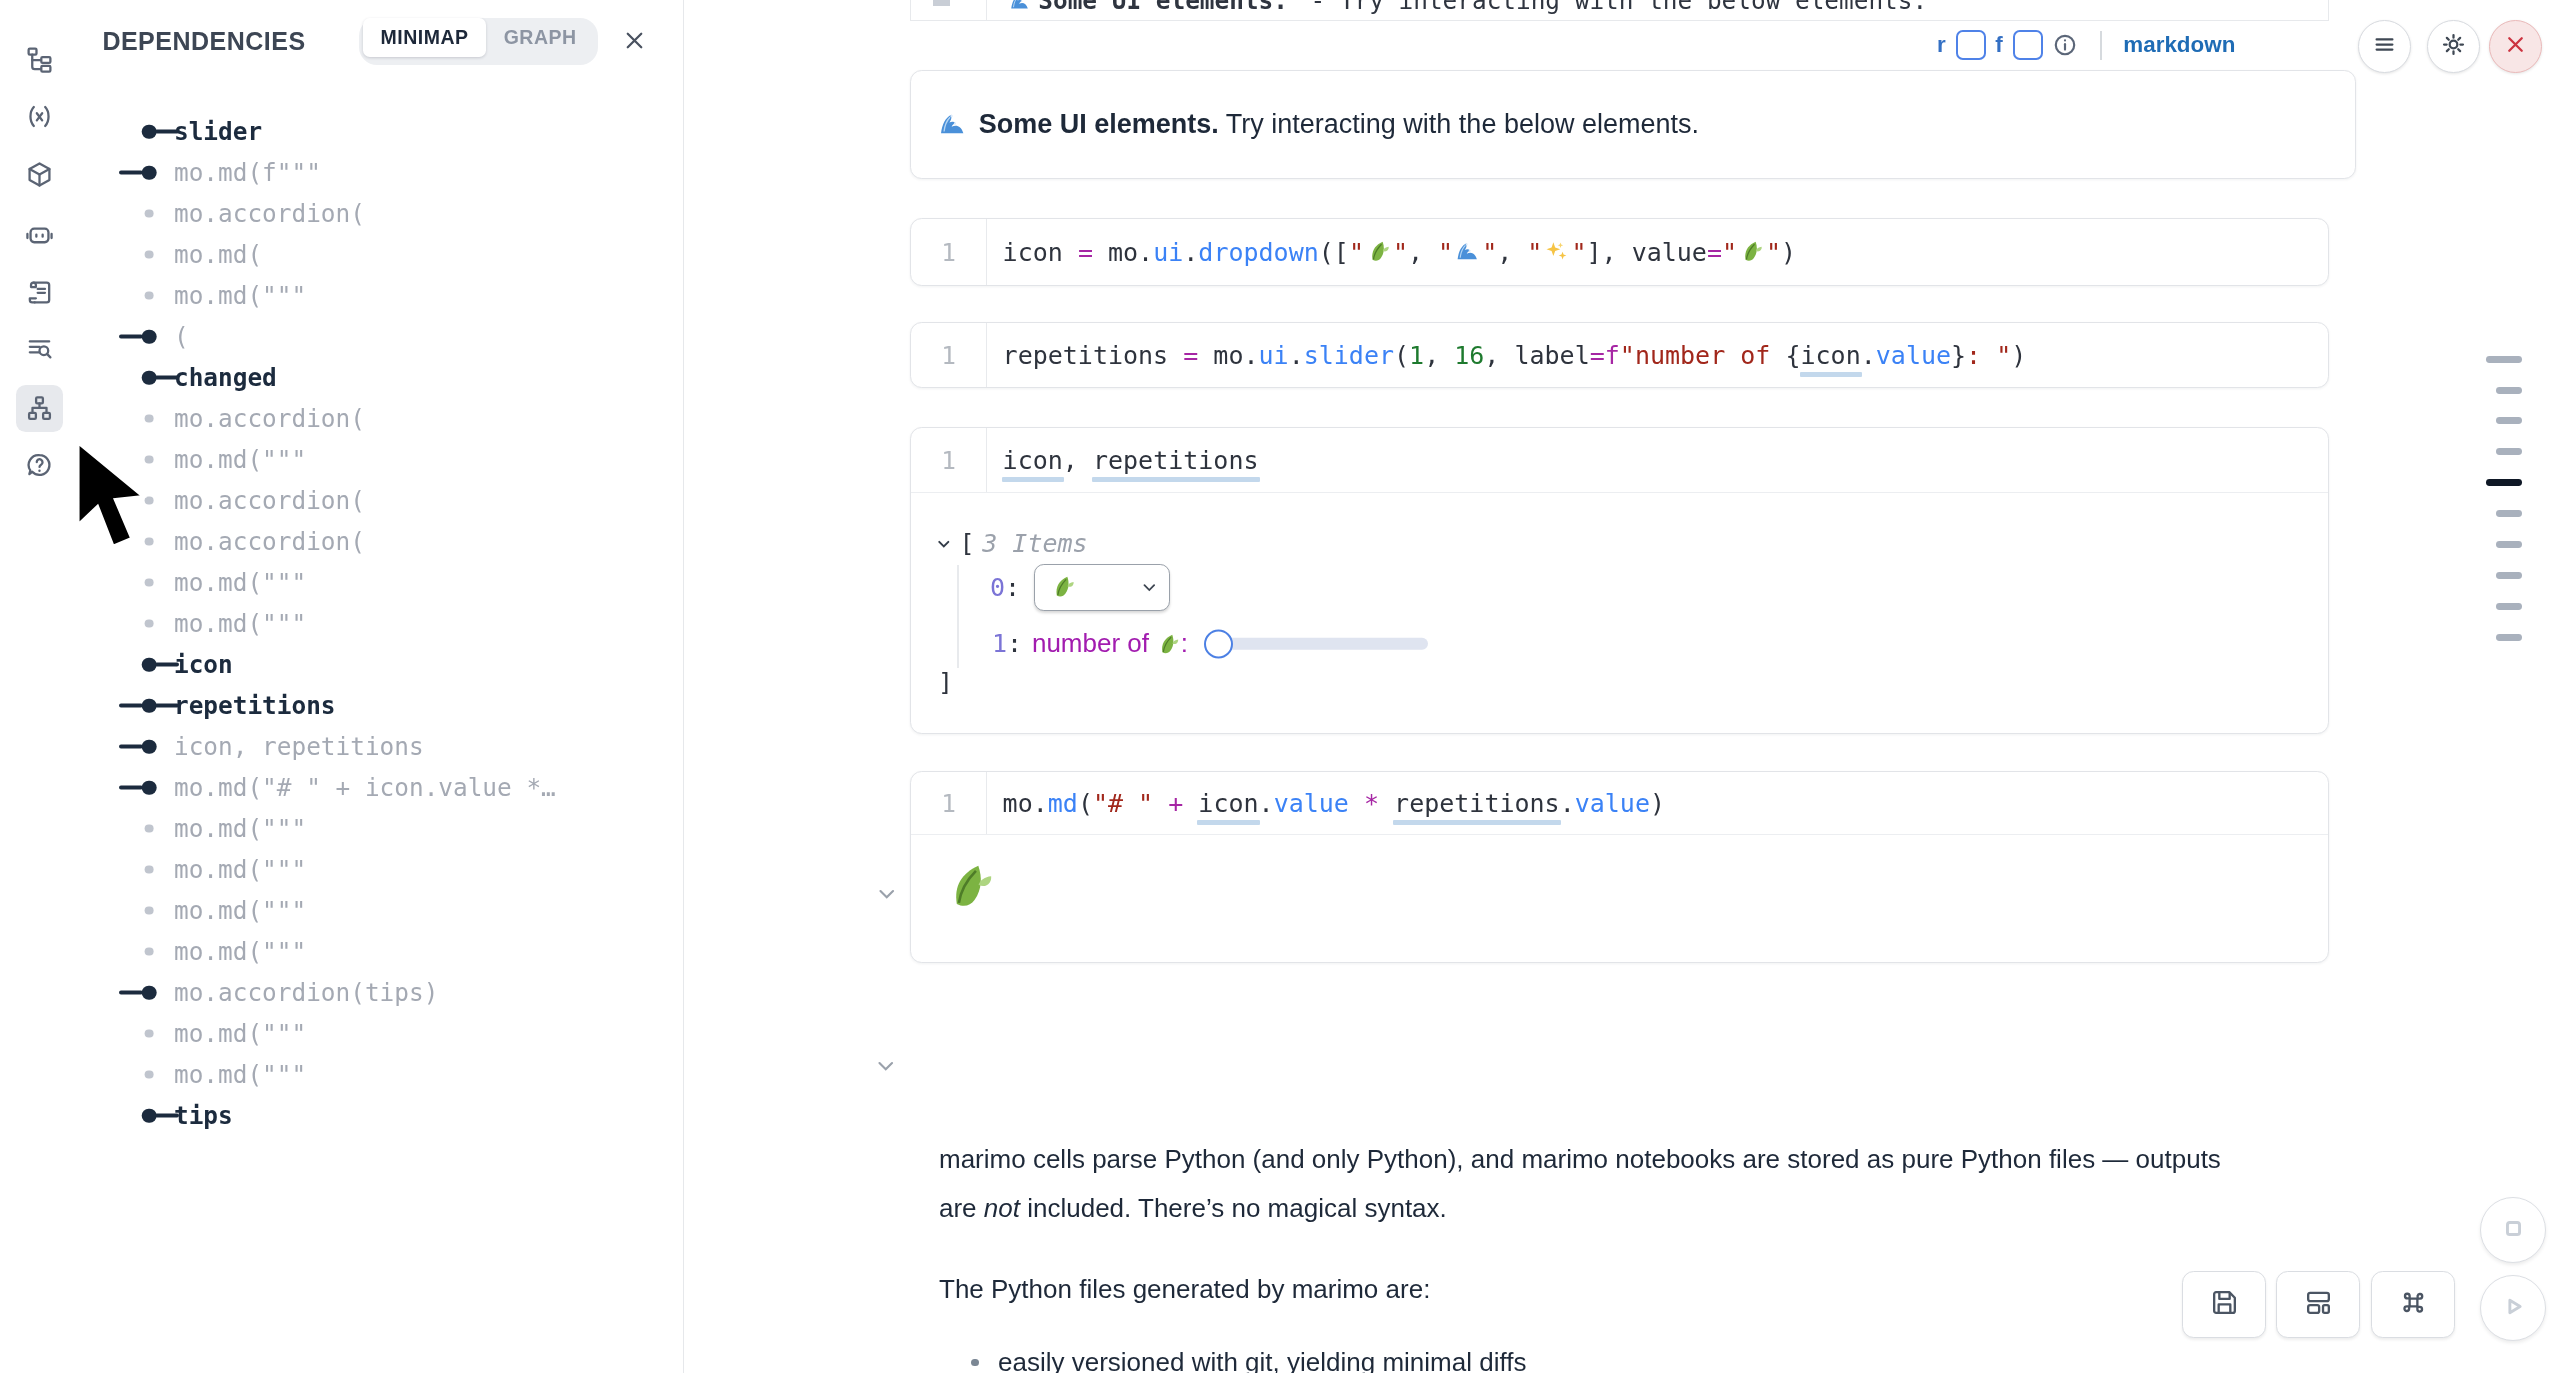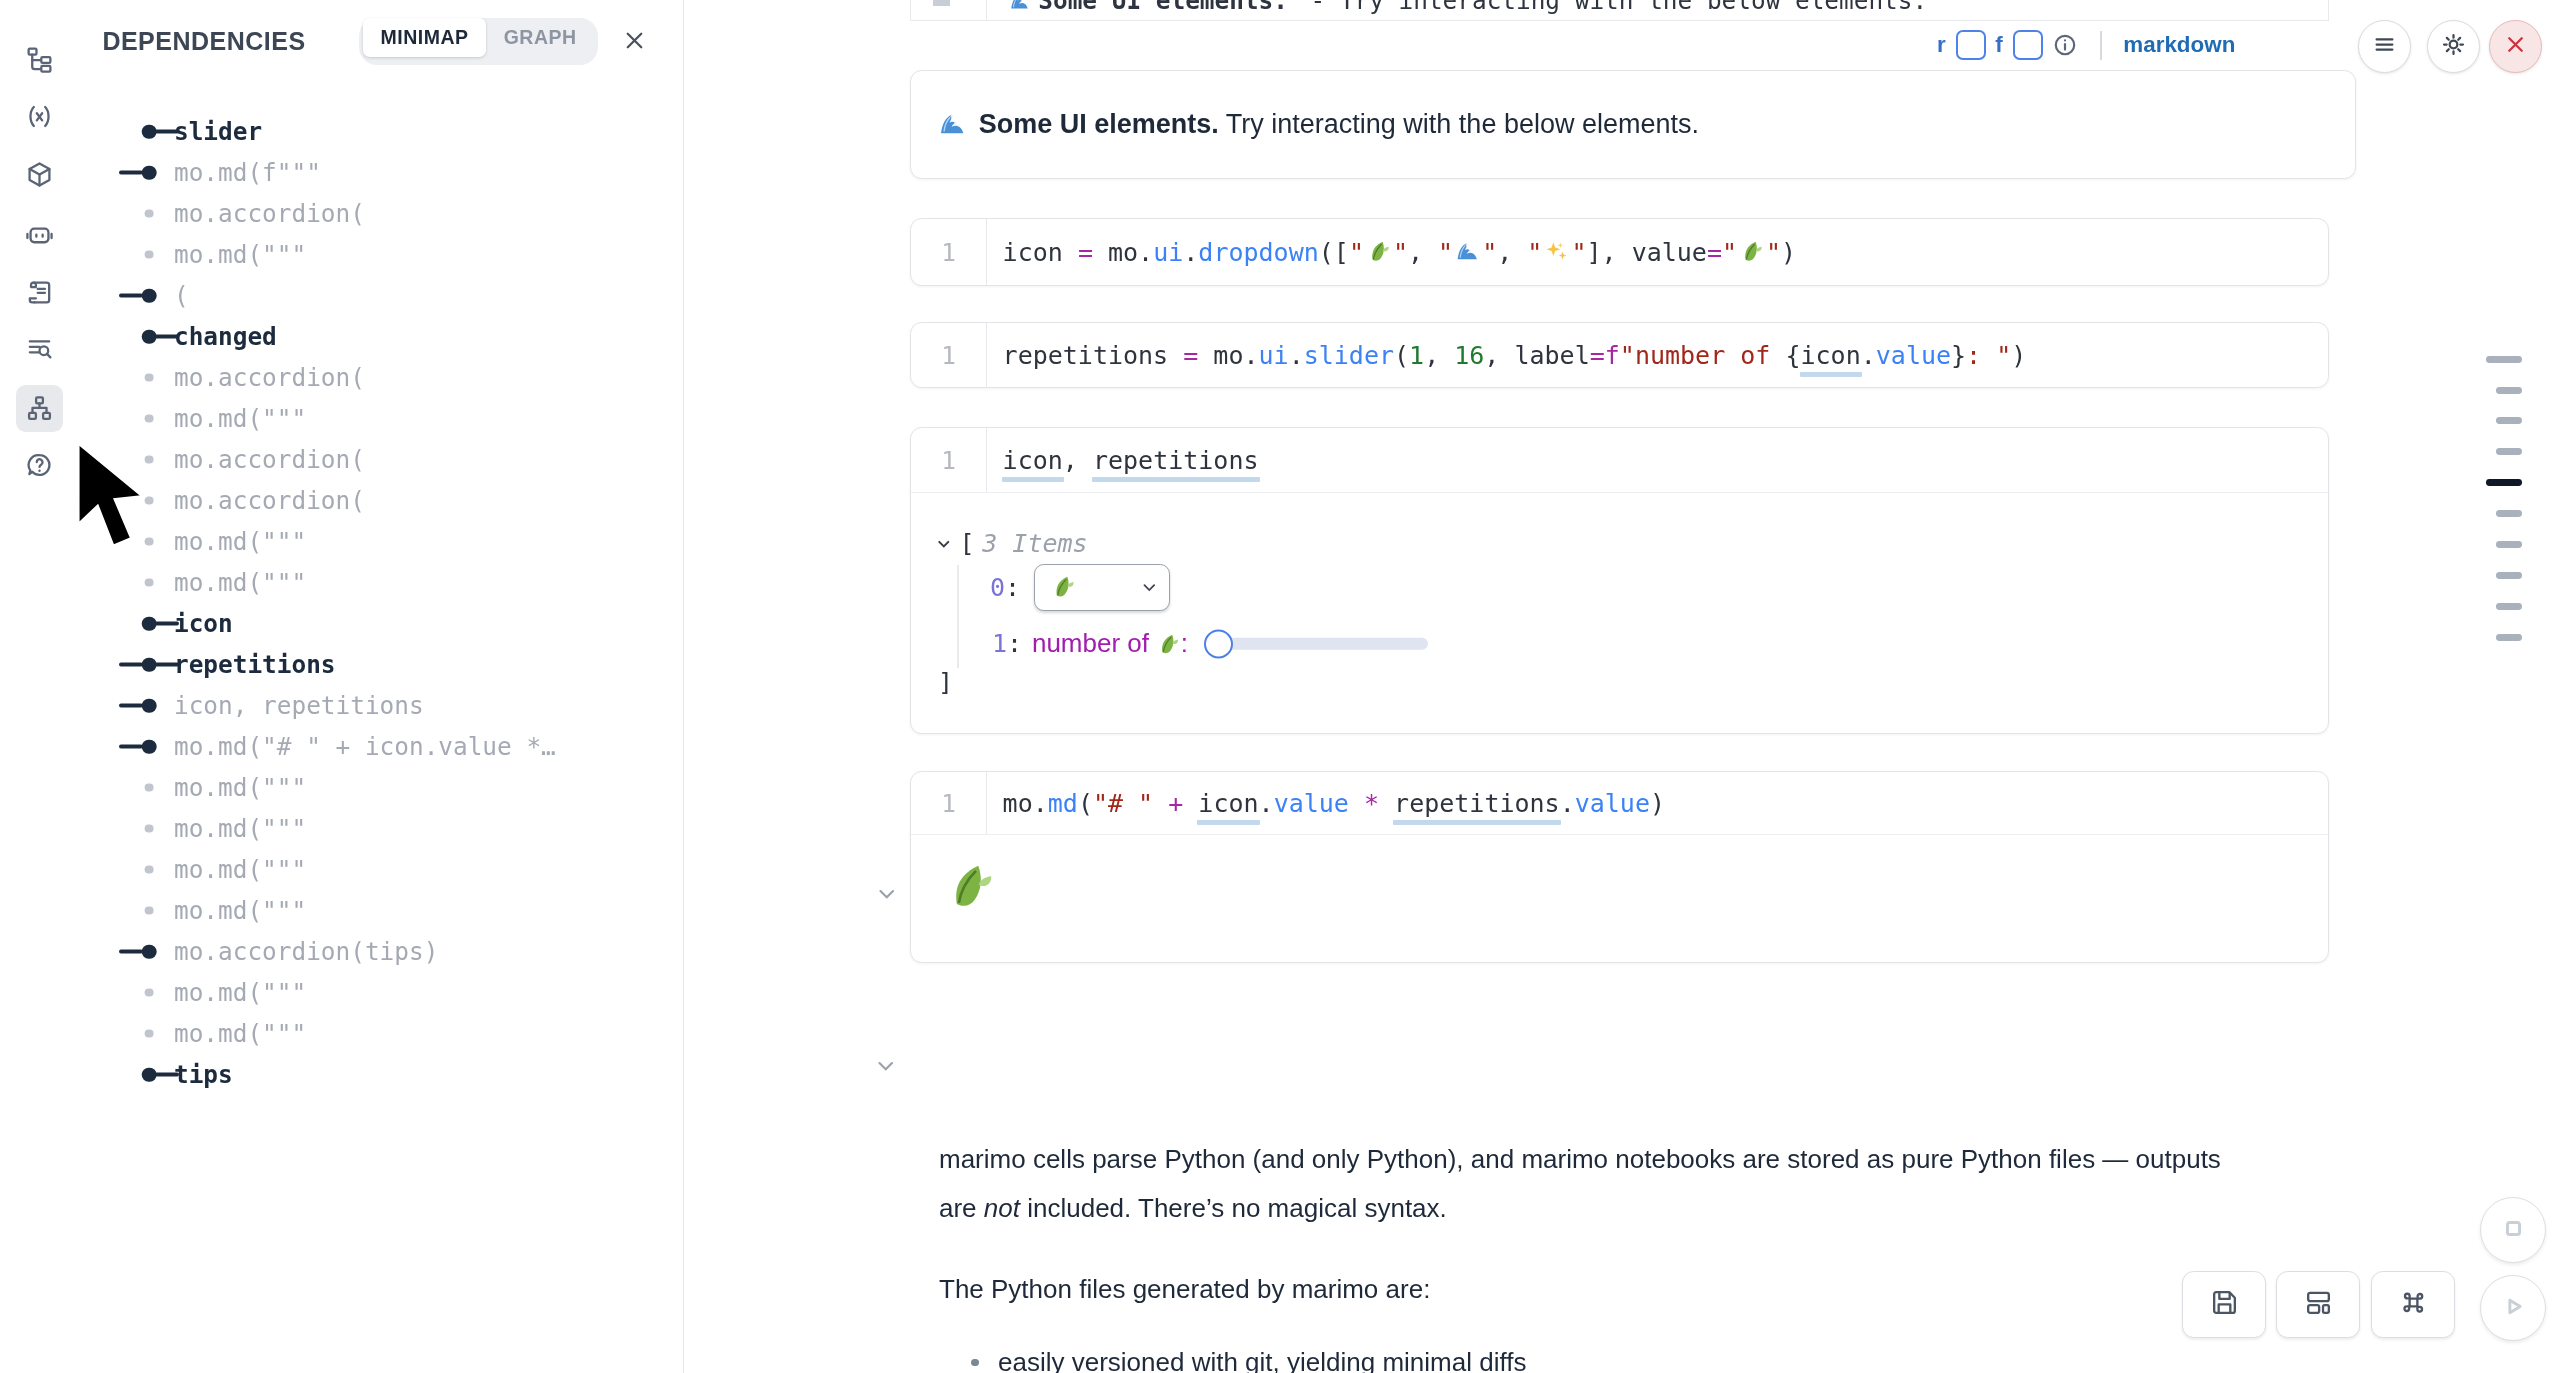--- a/index.html
+++ b/index.html
@@ -225,20 +225,26 @@
             <span class="mm-tail-l"></span>
             <span class="mm-bigdot"></span>
           </span>
           <span class="mm-label">mo.md(f"""</span>
         </div>
         <div class="mm-row">
           <span class="mm-marker">
             <span class="mm-dot"></span>
           </span>
           <span class="mm-label">mo.accordion(</span>
+        </div>
+        <div class="mm-row">
+          <span class="mm-marker">
+            <span class="mm-dot"></span>
+          </span>
+          <span class="mm-label">mo.md(</span>
         </div>
         <div class="mm-row">
           <span class="mm-marker">
             <span class="mm-dot"></span>
           </span>
           <span class="mm-label">mo.md("""</span>
         </div>
         <div class="mm-row">
           <span class="mm-marker">
             <span class="mm-tail-l"></span>

